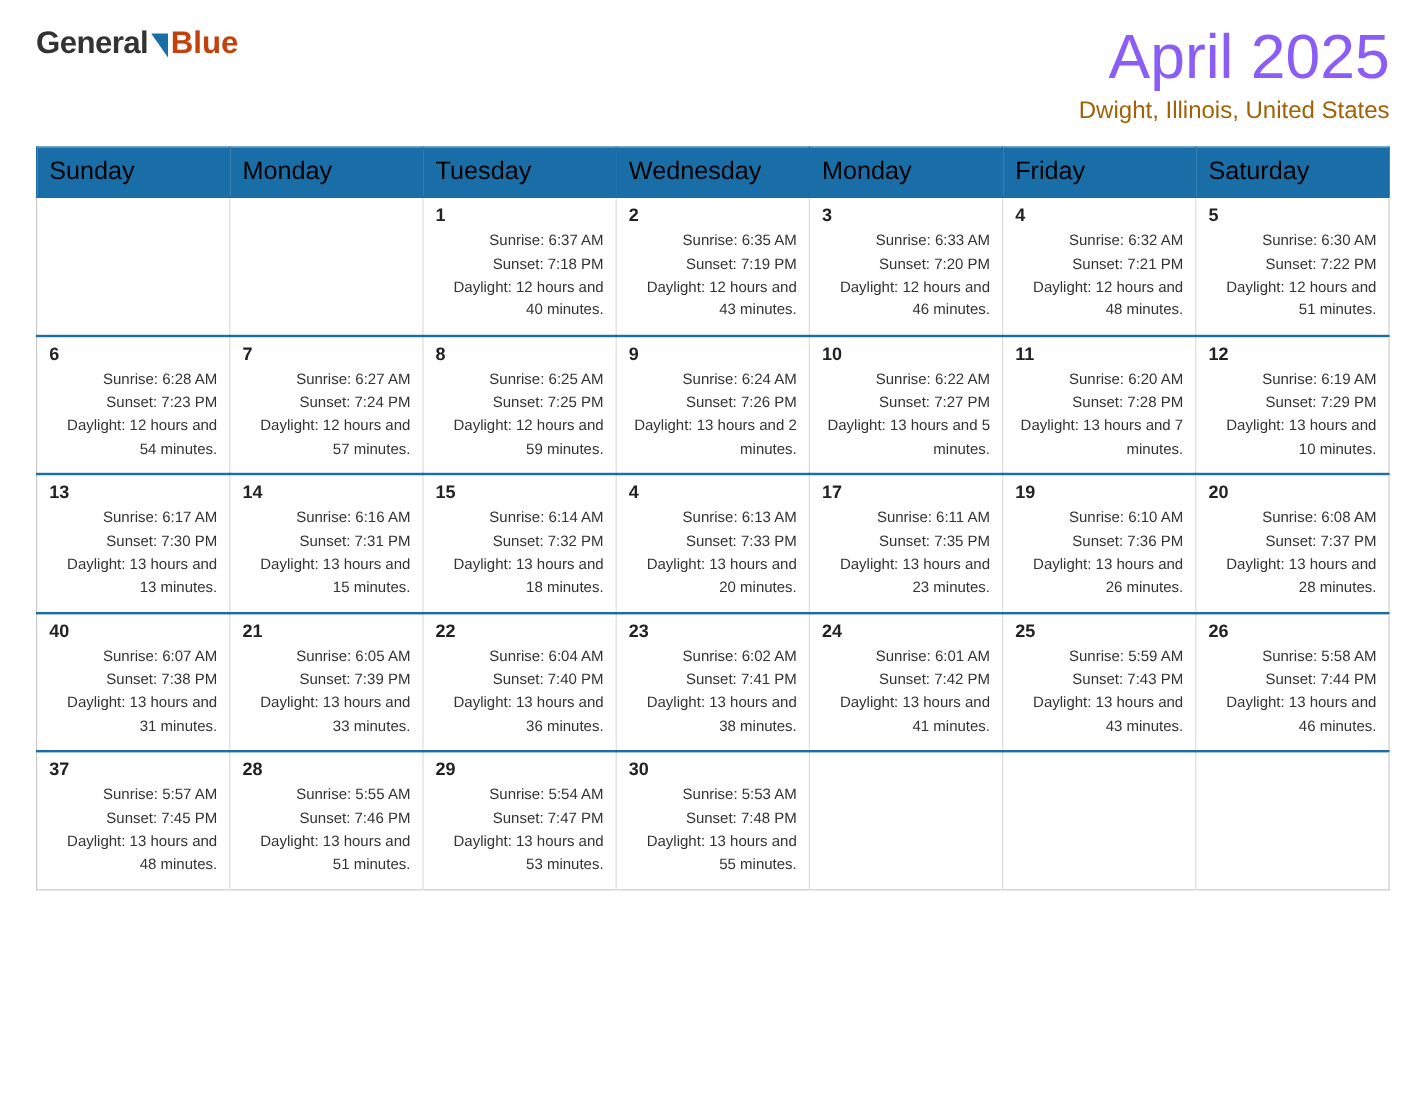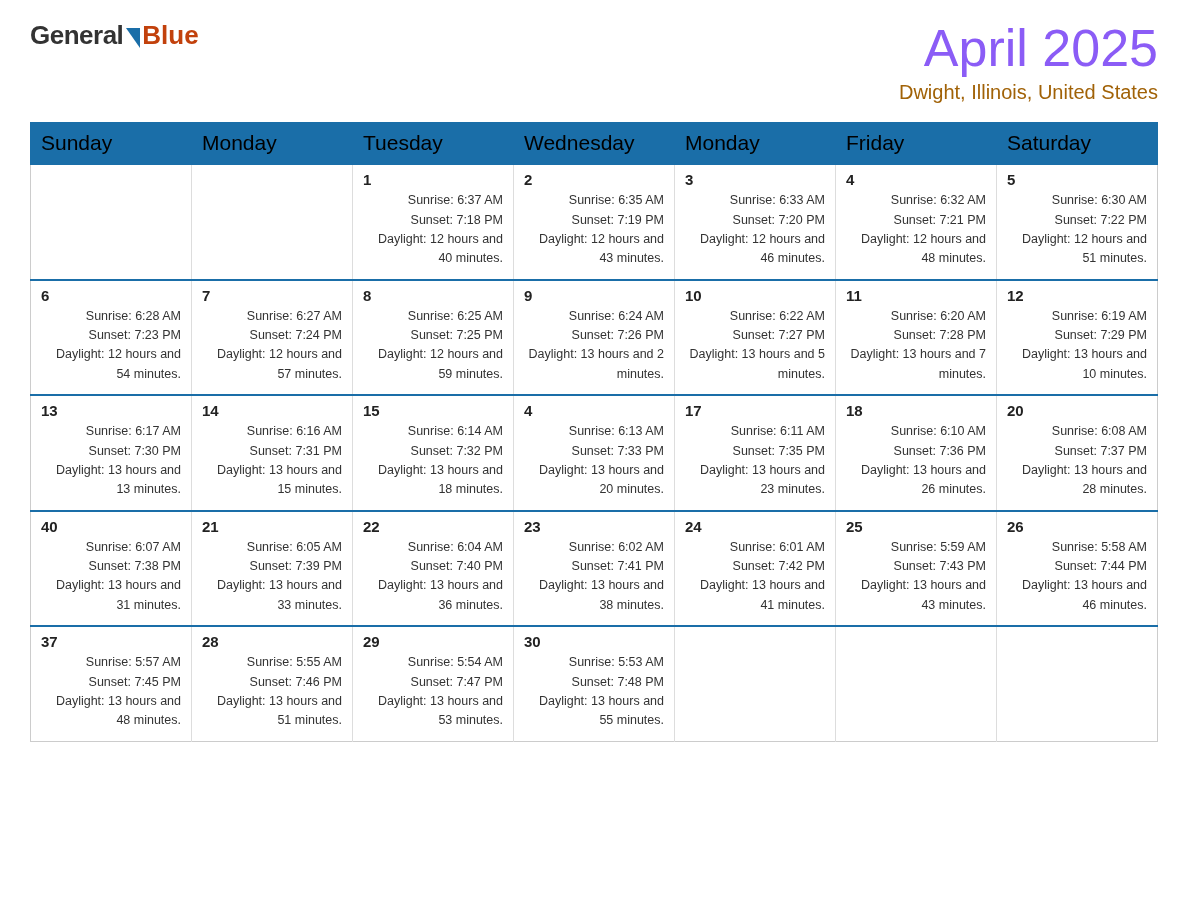--- a/index.html
+++ b/index.html
@@ -207,21 +207,21 @@
         </td>
         <td>
           <div class="day-number">4</div>
           <div class="day-info">Sunrise: 6:13 AM<br>Sunset: 7:33 PM<br>Daylight: 13 hours and 20 minutes.</div>
         </td>
         <td>
           <div class="day-number">17</div>
           <div class="day-info">Sunrise: 6:11 AM<br>Sunset: 7:35 PM<br>Daylight: 13 hours and 23 minutes.</div>
         </td>
         <td>
-          <div class="day-number">18</div>
+          <div class="day-number">19</div>
           <div class="day-info">Sunrise: 6:10 AM<br>Sunset: 7:36 PM<br>Daylight: 13 hours and 26 minutes.</div>
         </td>
         <td>
           <div class="day-number">20</div>
           <div class="day-info">Sunrise: 6:08 AM<br>Sunset: 7:37 PM<br>Daylight: 13 hours and 28 minutes.</div>
         </td>
       </tr>
       <tr>
         <td>
           <div class="day-number">40</div>

